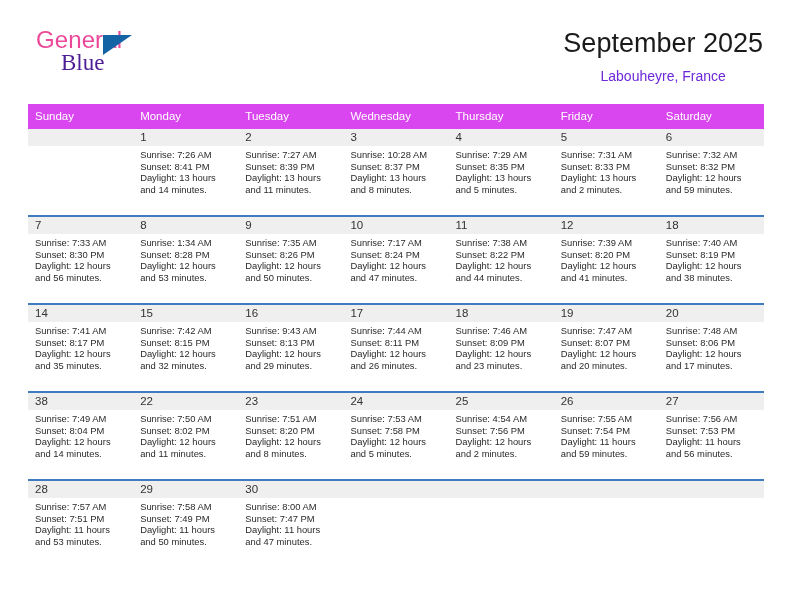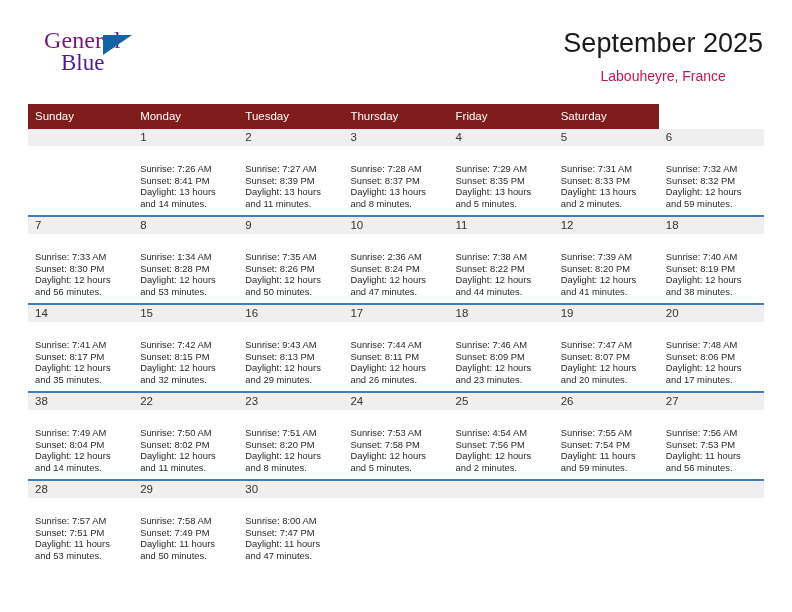--- a/index.html
+++ b/index.html
@@ -33,26 +33,26 @@
 
   .brand {
     position: absolute;
     left: 0;
     top: 0;
     width: 220px;
     height: 62px;
   }
   .brand-general {
     position: absolute;
-    left: 16px;
+    left: 8px;
     top: 0;
     font-size: 24px;
     letter-spacing: 0.1px;
-    color: #701a75;
-    font-family: Liberation Serif, serif;
+    color: #ec4899;
+    font-family: Liberation Sans, sans-serif;
     line-height: 28px;
   }
   .brand-blue {
     position: absolute;
     left: 33px;
     top: 23px;
     font-size: 23px;
     color: #4c1d95;
     font-family: Liberation Serif, serif;
     line-height: 28px;
@@ -77,40 +77,40 @@
     font-size: 27px;
     line-height: 34px;
     color: #1a1a1a;
     font-weight: normal;
     margin: 0;
     white-space: nowrap;
   }
   .cal-subtitle {
     font-size: 14px;
     line-height: 20px;
-    color: #be185d;
+    color: #6d28d9;
     margin: 6px 0 0 0;
     white-space: nowrap;
   }
 
   
   .calendar {
     position: absolute;
     left: 28px;
     top: 104px;
     width: 736px;
   }
 
   .cal-row {
     display: flex;
     width: 100%;
   }
 
   .dow-row .dow-cell {
-    background: #7f1d1d;
+    background: #d946ef;
     color: #ffffff;
     font-size: 11.5px;
     line-height: 14px;
     padding: 5px 0 6px 7px;
     box-sizing: border-box;
     flex: 0 0 105.15px;
     max-width: 105.15px;
     overflow: hidden;
     white-space: nowrap;
   }
@@ -144,21 +144,20 @@
   }
   .day-cell.empty .day-num-band {
     background: #efefef;
   }
 
   .day-info {
     padding: 3px 4px 0 7px;
     font-size: 9.4px;
     line-height: 11.6px;
     color: #2a2a2a;
-    margin-top: 14px;
   }
   .day-info div {
     white-space: nowrap;
   }
 </style>
 </head>
 <body>
 
 <div class="page">
 
@@ -175,20 +174,21 @@
       <p class="cal-subtitle">Labouheyre, France</p>
     </div>
 
   </div>
 
   <div class="calendar">
     <div class="cal-row dow-row">
       <div class="dow-cell">Sunday</div>
       <div class="dow-cell">Monday</div>
       <div class="dow-cell">Tuesday</div>
+      <div class="dow-cell">Wednesday</div>
       <div class="dow-cell">Thursday</div>
       <div class="dow-cell">Friday</div>
       <div class="dow-cell">Saturday</div>
     </div>
 
     <div id="weeks-container">
         <div class="cal-row week-row first">
           <div class="day-cell empty">
             <div class="day-num-band"></div>
           </div>
@@ -206,21 +206,21 @@
             <div class="day-info">
               <div>Sunrise: 7:27 AM</div>
               <div>Sunset: 8:39 PM</div>
               <div>Daylight: 13 hours</div>
               <div>and 11 minutes.</div>
             </div>
           </div>
           <div class="day-cell">
             <div class="day-num-band">3</div>
             <div class="day-info">
-              <div>Sunrise: 7:28 AM</div>
+              <div>Sunrise: 10:28 AM</div>
               <div>Sunset: 8:37 PM</div>
               <div>Daylight: 13 hours</div>
               <div>and 8 minutes.</div>
             </div>
           </div>
           <div class="day-cell">
             <div class="day-num-band">4</div>
             <div class="day-info">
               <div>Sunrise: 7:29 AM</div>
               <div>Sunset: 8:35 PM</div>
@@ -271,21 +271,21 @@
             <div class="day-info">
               <div>Sunrise: 7:35 AM</div>
               <div>Sunset: 8:26 PM</div>
               <div>Daylight: 12 hours</div>
               <div>and 50 minutes.</div>
             </div>
           </div>
           <div class="day-cell">
             <div class="day-num-band">10</div>
             <div class="day-info">
-              <div>Sunrise: 2:36 AM</div>
+              <div>Sunrise: 7:17 AM</div>
               <div>Sunset: 8:24 PM</div>
               <div>Daylight: 12 hours</div>
               <div>and 47 minutes.</div>
             </div>
           </div>
           <div class="day-cell">
             <div class="day-num-band">11</div>
             <div class="day-info">
               <div>Sunrise: 7:38 AM</div>
               <div>Sunset: 8:22 PM</div>

